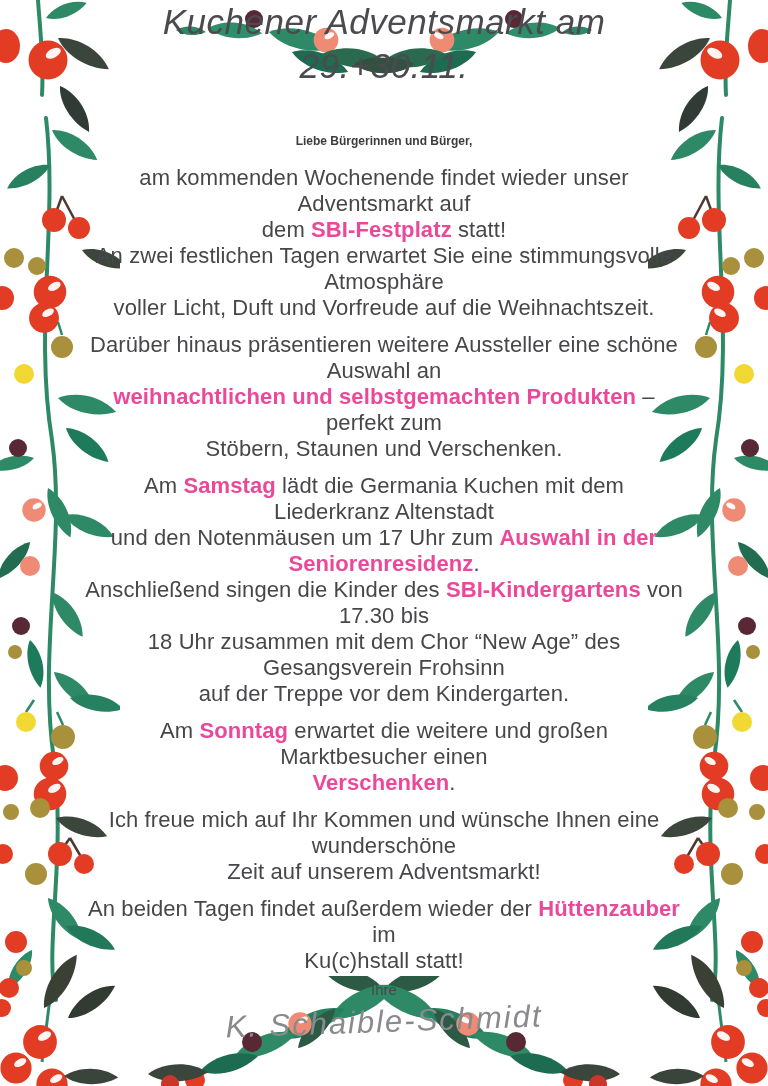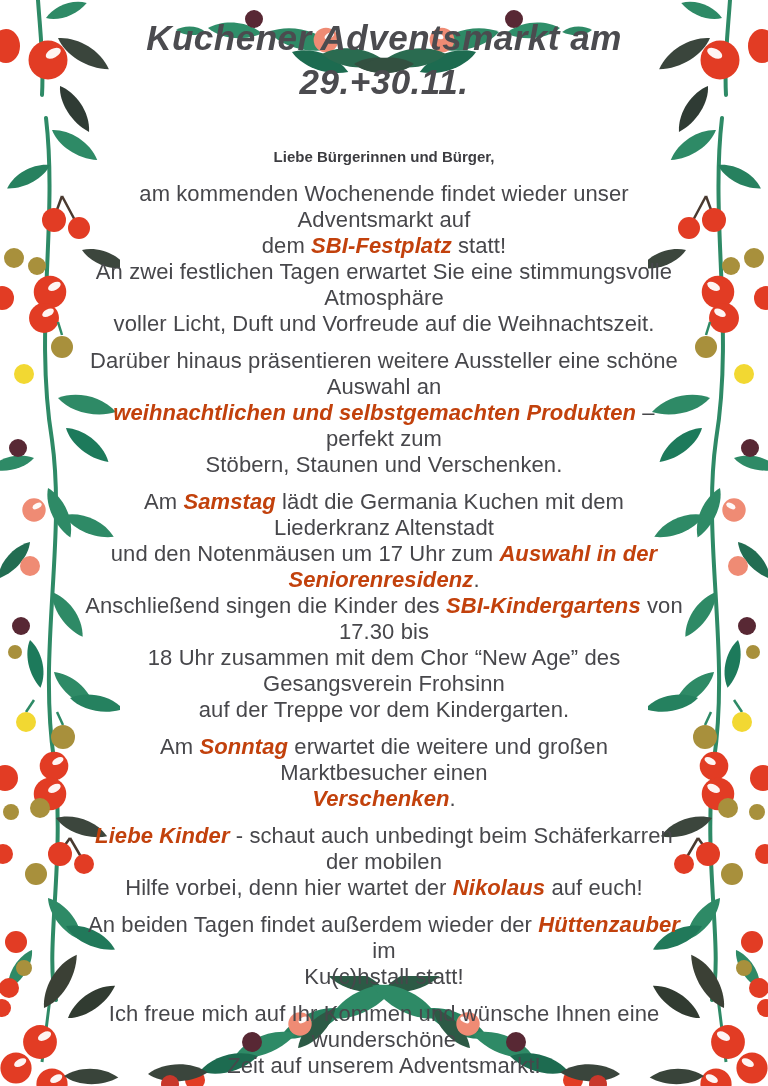--- a/index.html
+++ b/index.html
@@ -16,30 +16,30 @@
   #garland-bottom{left:0;bottom:0;}
   .content{
     position:absolute;left:84px;top:0;width:600px;
     text-align:center;z-index:2;
   }
   .title{
     font-style:italic;font-weight:400;font-size:35px;line-height:44px;
     color:#4b4b4f;letter-spacing:0.5px;margin:0;
   }
   #title1{margin-top:70px;}
-  #title2{margin-top:16px;font-weight:bold;}
+  #title2{}
   .salutation{
-    font-weight:700;font-size:15px;line-height:26px;color:#3c3c40;
+    font-weight:700;font-size:12px;line-height:26px;color:#3c3c40;
     margin:40px 0 0;
   }
   p.para{
     font-size:22px;line-height:26px;margin:11px 0 0;
     white-space:pre-line;letter-spacing:0.1px;color:#47474b;
   }
-  p.para strong{color:#c2410c;font-style:italic;}
+  p.para strong{color:#ec4899;}
   .pre-sig{margin-top:4px;font-size:15px;line-height:24px;color:#47474b;}
   .signature{
     font-style:italic;font-size:31px;line-height:36px;color:#8a8a8e;
     letter-spacing:2px;transform:rotate(-2deg);margin-top:2px;
   }
 </style>
 </head>
 <body>
 
 <div class="page">
@@ -239,24 +239,22 @@
     <p class="para"><span>Darüber hinaus präsentieren weitere Aussteller eine schöne Auswahl an
 </span><strong>weihnachtlichen und selbstgemachten Produkten</strong><span> – perfekt zum
 Stöbern, Staunen und Verschenken.</span></p>
     <p class="para"><span>Am </span><strong>Samstag</strong><span> lädt die Germania Kuchen mit dem Liederkranz Altenstadt
 und den Notenmäusen um 17 Uhr zum </span><strong>Auswahl in der Seniorenresidenz</strong><span>.
 Anschließend singen die Kinder des </span><strong>SBI-Kindergartens</strong><span> von 17.30 bis
 18 Uhr zusammen mit dem Chor “New Age” des Gesangsverein Frohsinn
 auf der Treppe vor dem Kindergarten.</span></p>
     <p class="para"><span>Am </span><strong>Sonntag</strong><span> erwartet die weitere und großen Marktbesucher einen
 </span><strong>Verschenken</strong><span>.</span></p>
-    <p class="para"><strong>Liebe Kinder</strong><span> - schaut auch unbedingt beim Schäferkarren der mobilen
-Hilfe vorbei, denn hier wartet der </span><strong>Nikolaus</strong><span> auf euch!</span></p>
+    <p class="para"><span>Ich freue mich auf Ihr Kommen und wünsche Ihnen eine wunderschöne
+Zeit auf unserem Adventsmarkt!</span></p>
     <p class="para"><span>An beiden Tagen findet außerdem wieder der </span><strong>Hüttenzauber</strong><span> im
 Ku(c)hstall statt!</span></p>
-    <p class="para"><span>Ich freue mich auf Ihr Kommen und wünsche Ihnen eine wunderschöne
-Zeit auf unserem Adventsmarkt!</span></p>
 
     <div class="pre-sig">Ihre</div>
     <div class="signature">K. Schaible-Schmidt</div>
   </div>
 
 </div>
 
 </body></html>

